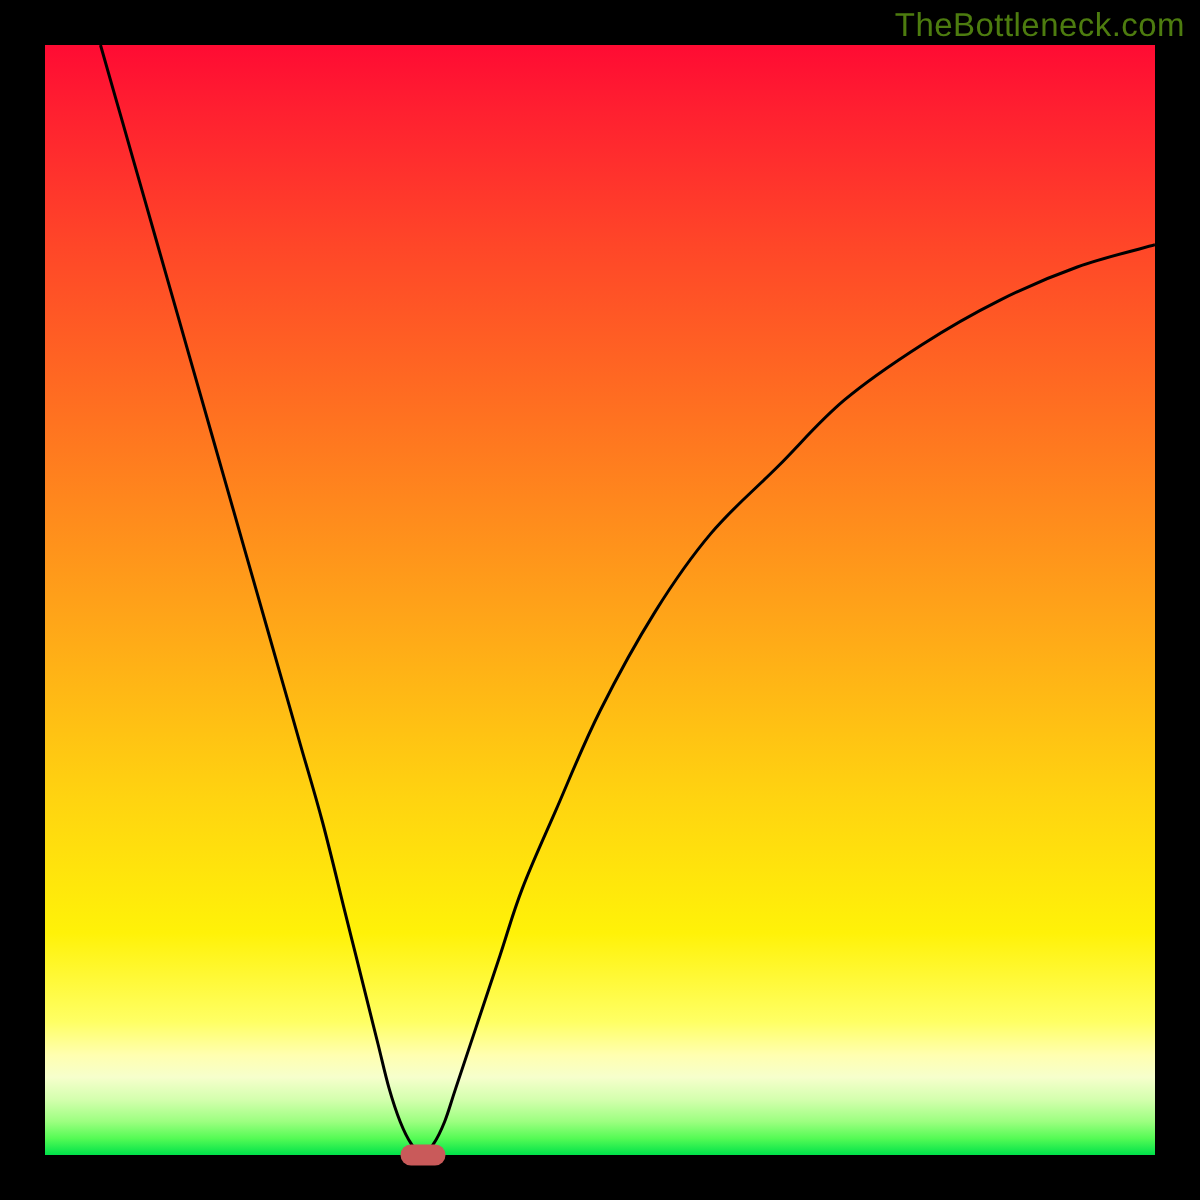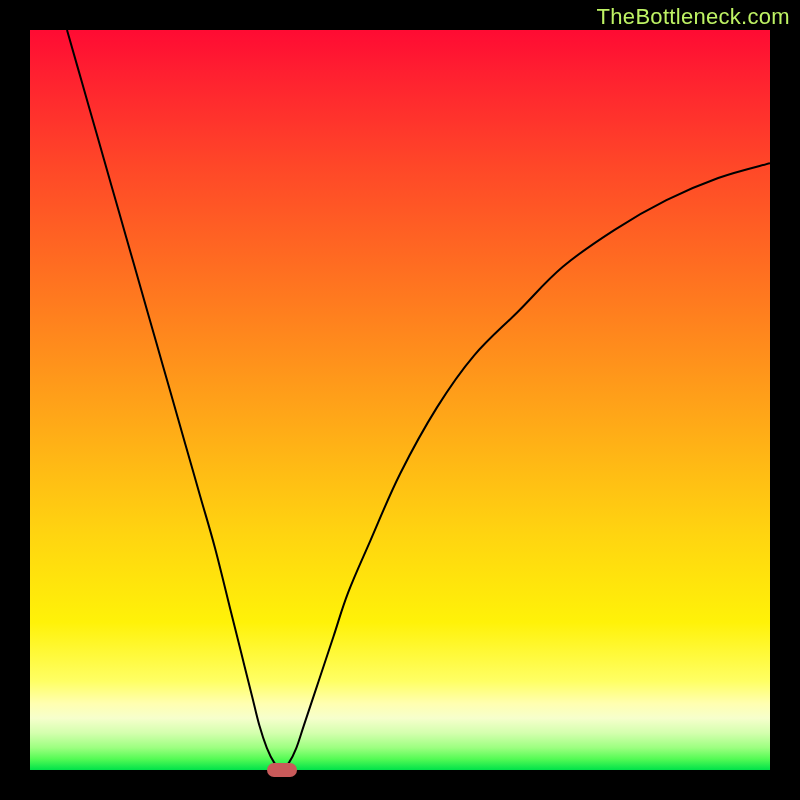--- a/index.html
+++ b/index.html
@@ -51,21 +51,21 @@
     position: absolute;
     width: 30px;
     height: 14px;
     border-radius: 7px;
     transform: translate(-50%, -50%);
   }
   .watermark {
     position: absolute;
     top: 4px;
     right: 10px;
-    color: #bef264;
+    color: #4d7c0f;
     font-size: 22px;
     font-weight: 400;
     letter-spacing: 0.3px;
     white-space: nowrap;
   }
 </style>
 </head>
 <body>
 
 <div class="frame">

